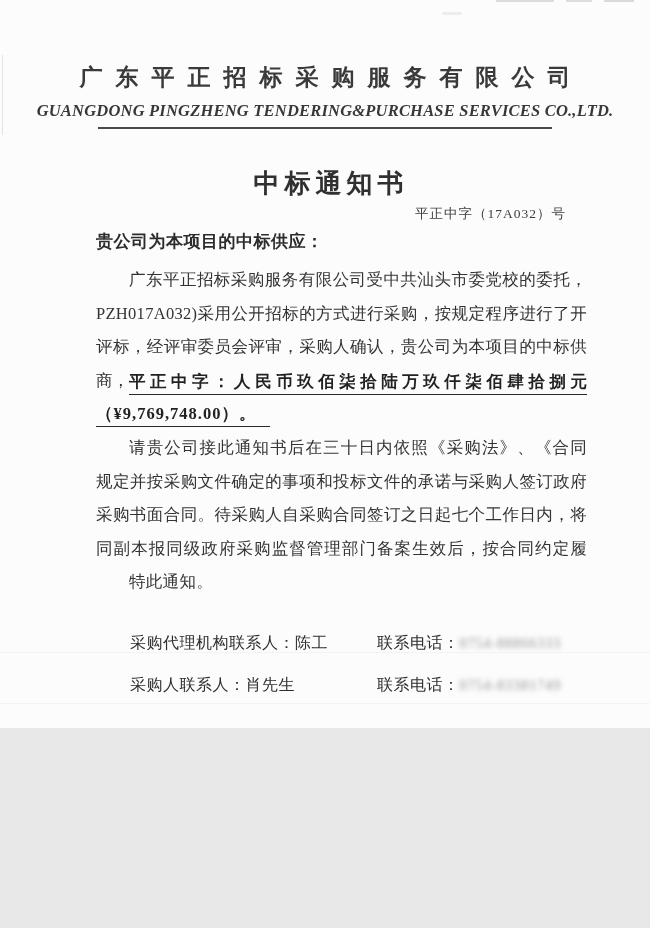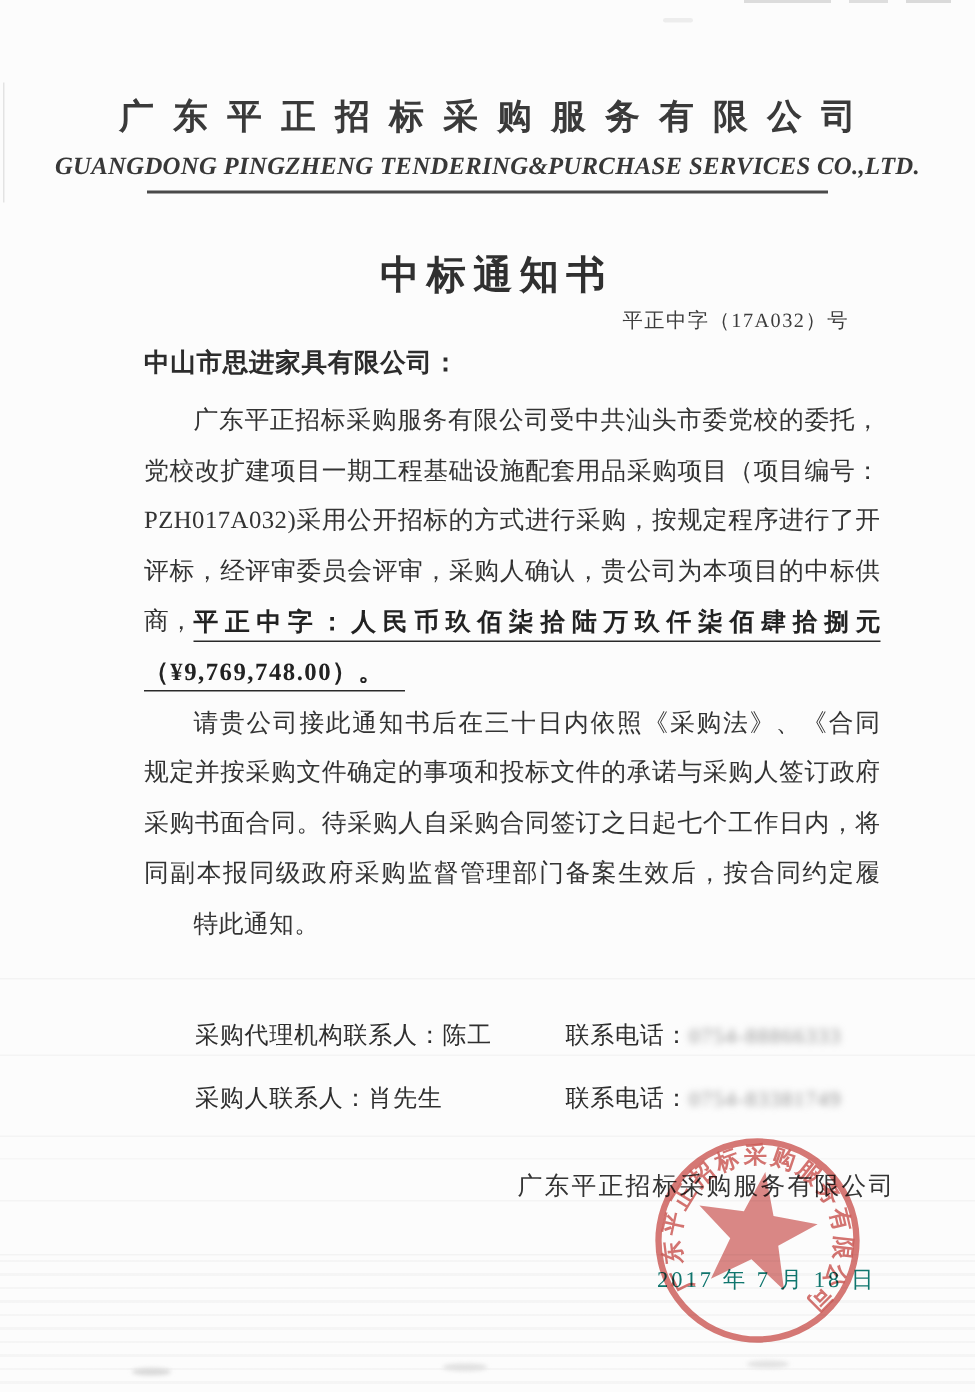--- a/index.html
+++ b/index.html
@@ -1,18 +1,18 @@
 <!DOCTYPE html>
 <html><head>
 <meta charset="utf-8">
 <style>
   html,body{margin:0;padding:0;background:#e8e8e8;}
   .page{
     position:relative;
-    width:650px;height:928px;
+    width:650px;height:728px;
     margin:0 auto;
     background:#fcfcfc;
     overflow:hidden;
     font-family:"Liberation Serif","DejaVu Serif",serif;
     color:#2e2e2e;
   }
   
   .header-cn{
     position:absolute;top:62px;left:0;right:0;
     text-align:center;font-size:23px;font-weight:700;
@@ -61,21 +61,21 @@
     border-bottom:1.6px solid #2a2a2a;
     text-align:justify;text-align-last:justify;
     height:29px;margin-top:1px;
   }
   .amount-num{
     display:inline-block;font-weight:700;color:#222;
     border-bottom:1.6px solid #2a2a2a;
     padding-right:14px;letter-spacing:1px;height:29px;
   }
   
-  .contacts{position:absolute;top:680px;left:130px;width:470px;font-size:16px;}
+  .contacts{position:absolute;top:633px;left:130px;width:470px;font-size:16px;}
   .contact-row{display:flex;margin-bottom:16px;height:26px;}
   .contact-left{width:247px;white-space:nowrap;letter-spacing:0.5px;}
   .contact-right{white-space:nowrap;letter-spacing:0.5px;}
   .blurred{
     filter:blur(2.6px);
     color:#8e8e8e;font-size:14px;letter-spacing:1px;
   }
   
   .sig-company{position:absolute;top:780px;left:345px;font-size:16.5px;letter-spacing:1.5px;color:#333;}
   .sig-date{position:absolute;top:816px;left:438px;font-size:15px;letter-spacing:2px;color:#0f766e;margin-top:28px;}
@@ -99,25 +99,24 @@
 
 <div class="page">
 
   <div class="header-cn">广东平正招标采购服务有限公司</div>
   <div class="header-en">GUANGDONG PINGZHENG TENDERING&amp;PURCHASE SERVICES CO.,LTD.</div>
   <div class="header-rule"></div>
 
   <div class="doc-title">中标通知书</div>
   <div class="ref-no">平正中字（17A032）号</div>
 
-  <div class="addressee">中山市思进家具有限公司：</div>
+  <div class="addressee">贵公司为本项目的中标供应：</div>
 
   <div class="body-block">
     <div class="line indent">广东平正招标采购服务有限公司受中共汕头市委党校的委托，就</div>
-    <div class="line">党校改扩建项目一期工程基础设施配套用品采购项目（项目编号：</div>
     <div class="line">PZH017A032)采用公开招标的方式进行采购，按规定程序进行了开标、</div>
     <div class="line">评标，经评审委员会评审，采购人确认，贵公司为本项目的中标供应</div>
     <div class="amount-line">
       <span class="amount-prefix">商，</span>
       <span class="amount-cn">平正中字：人民币玖佰柒拾陆万玖仟柒佰肆拾捌元</span>
     </div>
     <div class="line no-stretch">
       <span class="amount-num">（¥9,769,748.00）。</span>
     </div>
     <div class="line indent">请贵公司接此通知书后在三十日内依照《采购法》、《合同法》的</div>

